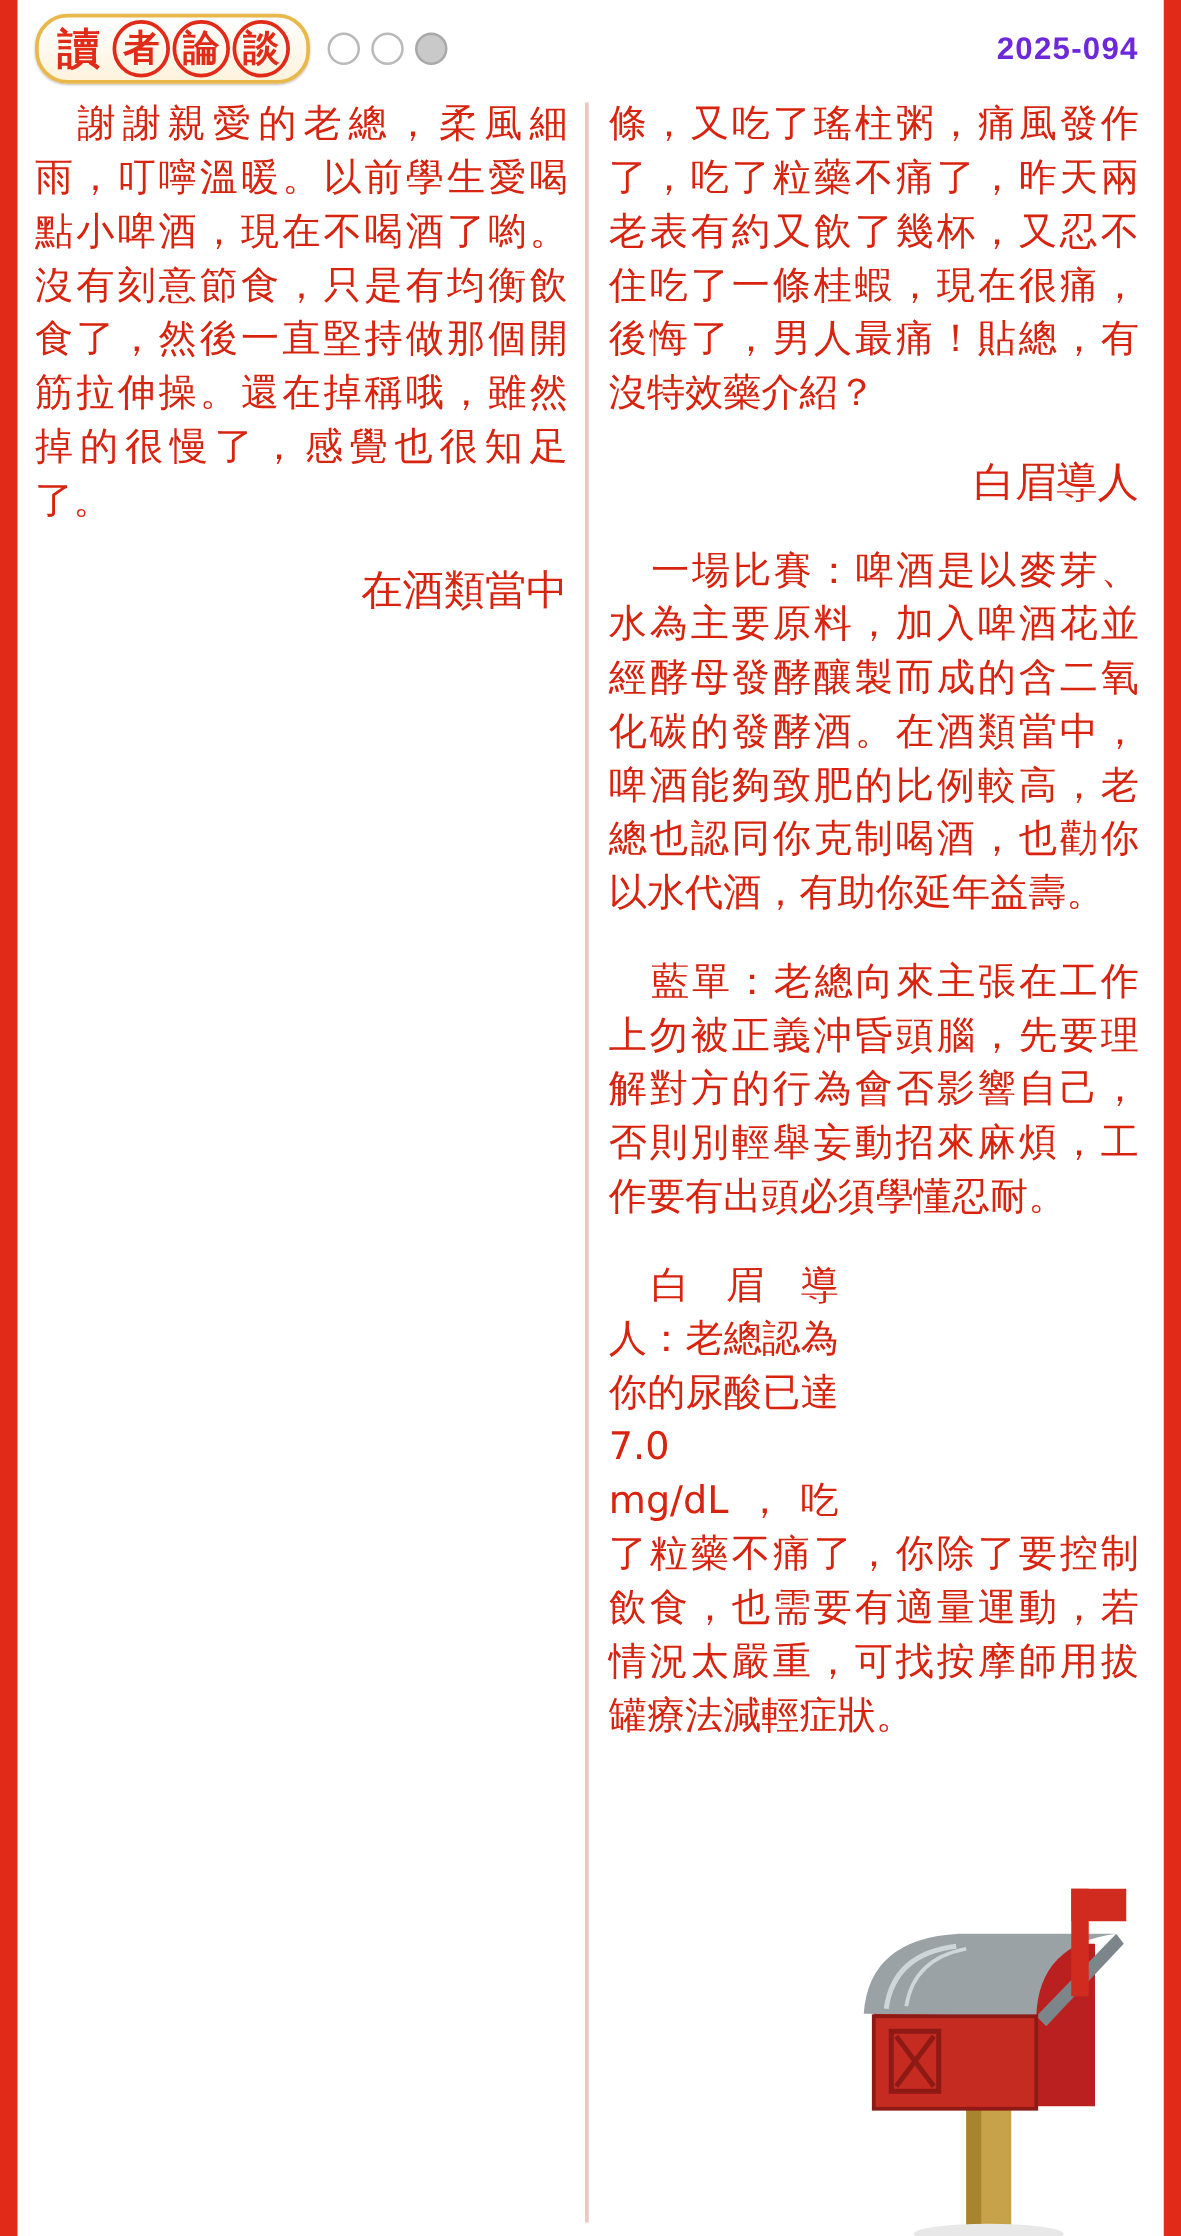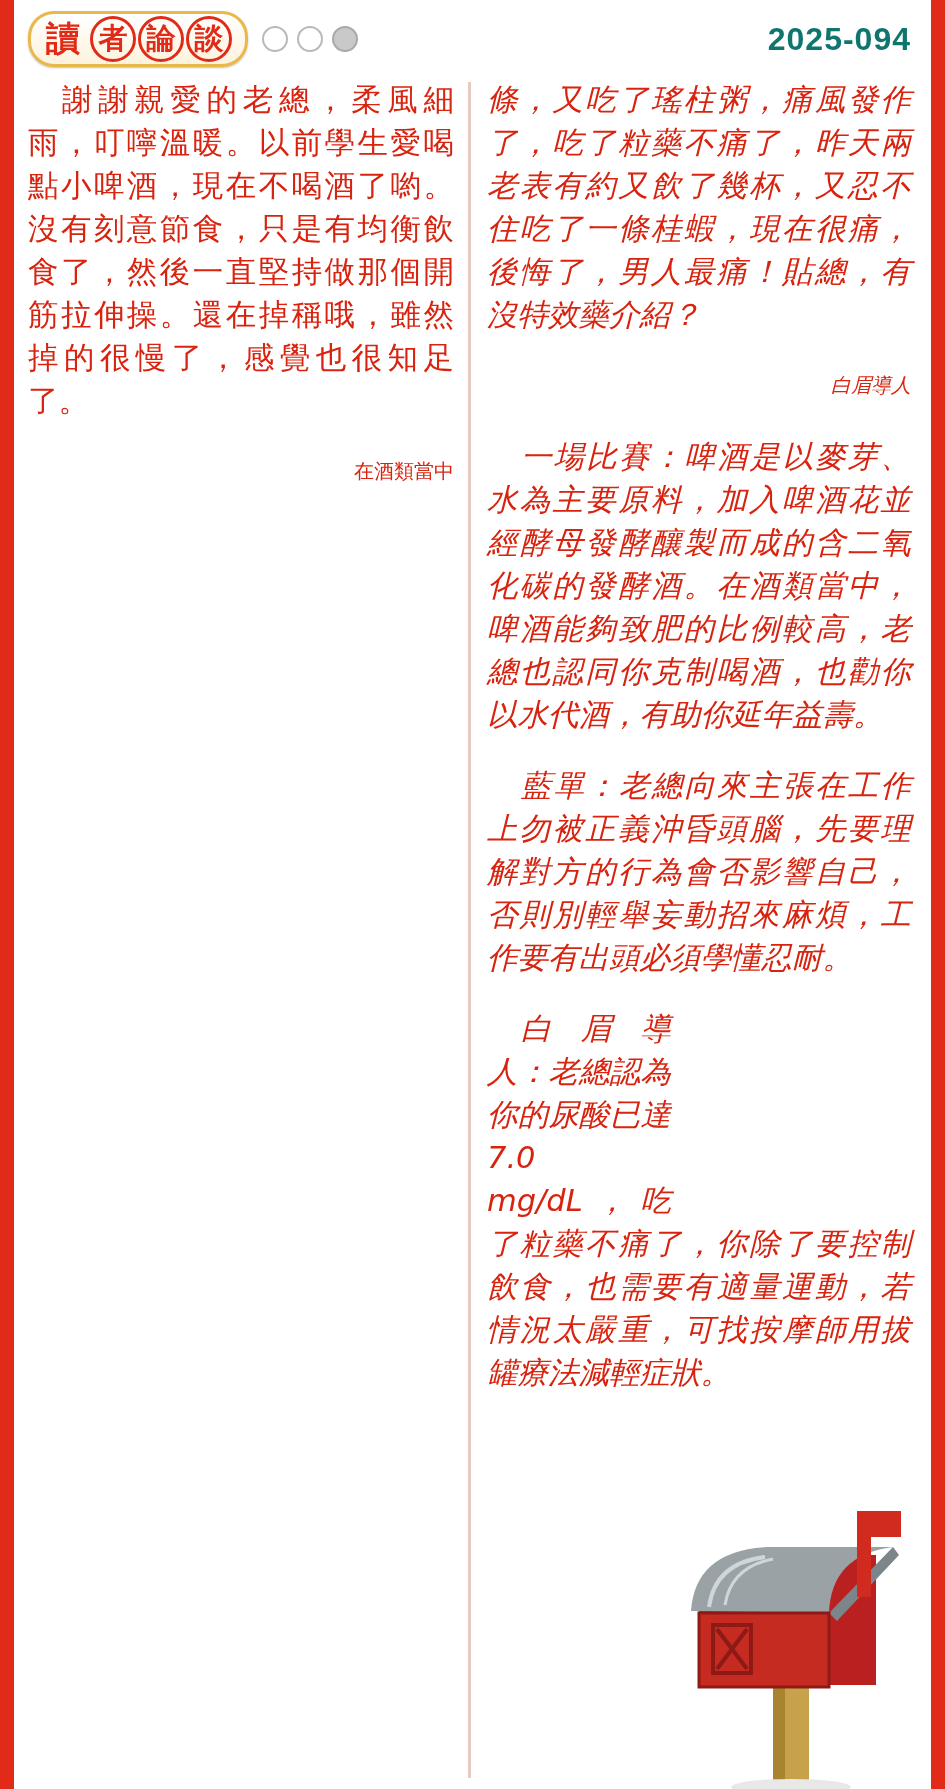--- a/index.html
+++ b/index.html
@@ -80,44 +80,43 @@
     border-radius: 50%;
     border: 2px solid #b9b9b9;
     background: #ffffff;
     box-sizing: border-box;
   }
   .dot.filled {
     background: #c9c9c9;
     border-color: #a9a9a9;
   }
   .issue {
-    font-size: 32px;
+    font-size: 25px;
     font-weight: bold;
-    color: #0f766e;
+    color: #6d28d9;
     letter-spacing: 1px;
     font-family: "Liberation Sans", sans-serif;
     padding-right: 6px;
   }
   .columns {
     display: flex;
     position: relative;
     padding: 0 10px 0 14px;
     box-sizing: border-box;
     height: 1700px;
   }
   .col {
     width: 440px;
     box-sizing: border-box;
   }
   .col.left {
     padding-right: 14px;
   }
   .col.right {
     padding-left: 16px;
-    font-style: italic;
   }
   .divider {
     width: 3px;
     background: #e9c9c4;
     margin: 4px 0 0 0;
     flex: 0 0 3px;
   }
   p.para {
     color: #d8230f;
     font-family: "DejaVu Sans", "Liberation Sans", sans-serif;
@@ -128,21 +127,21 @@
     text-justify: inter-character;
     font-weight: 500;
     letter-spacing: 0px;
   }
   p.para.indent {
     text-indent: 34px;
   }
   p.sign {
     color: #d8230f;
     font-family: "DejaVu Sans", "Liberation Sans", sans-serif;
-    font-size: 20px;
+    font-size: 33px;
     line-height: 43px;
     margin: 0 0 28px 0;
     text-align: right;
     font-weight: 500;
   }
   .mailbox {
     position: absolute;
     right: 10px;
     bottom: 0px;
     width: 260px;

